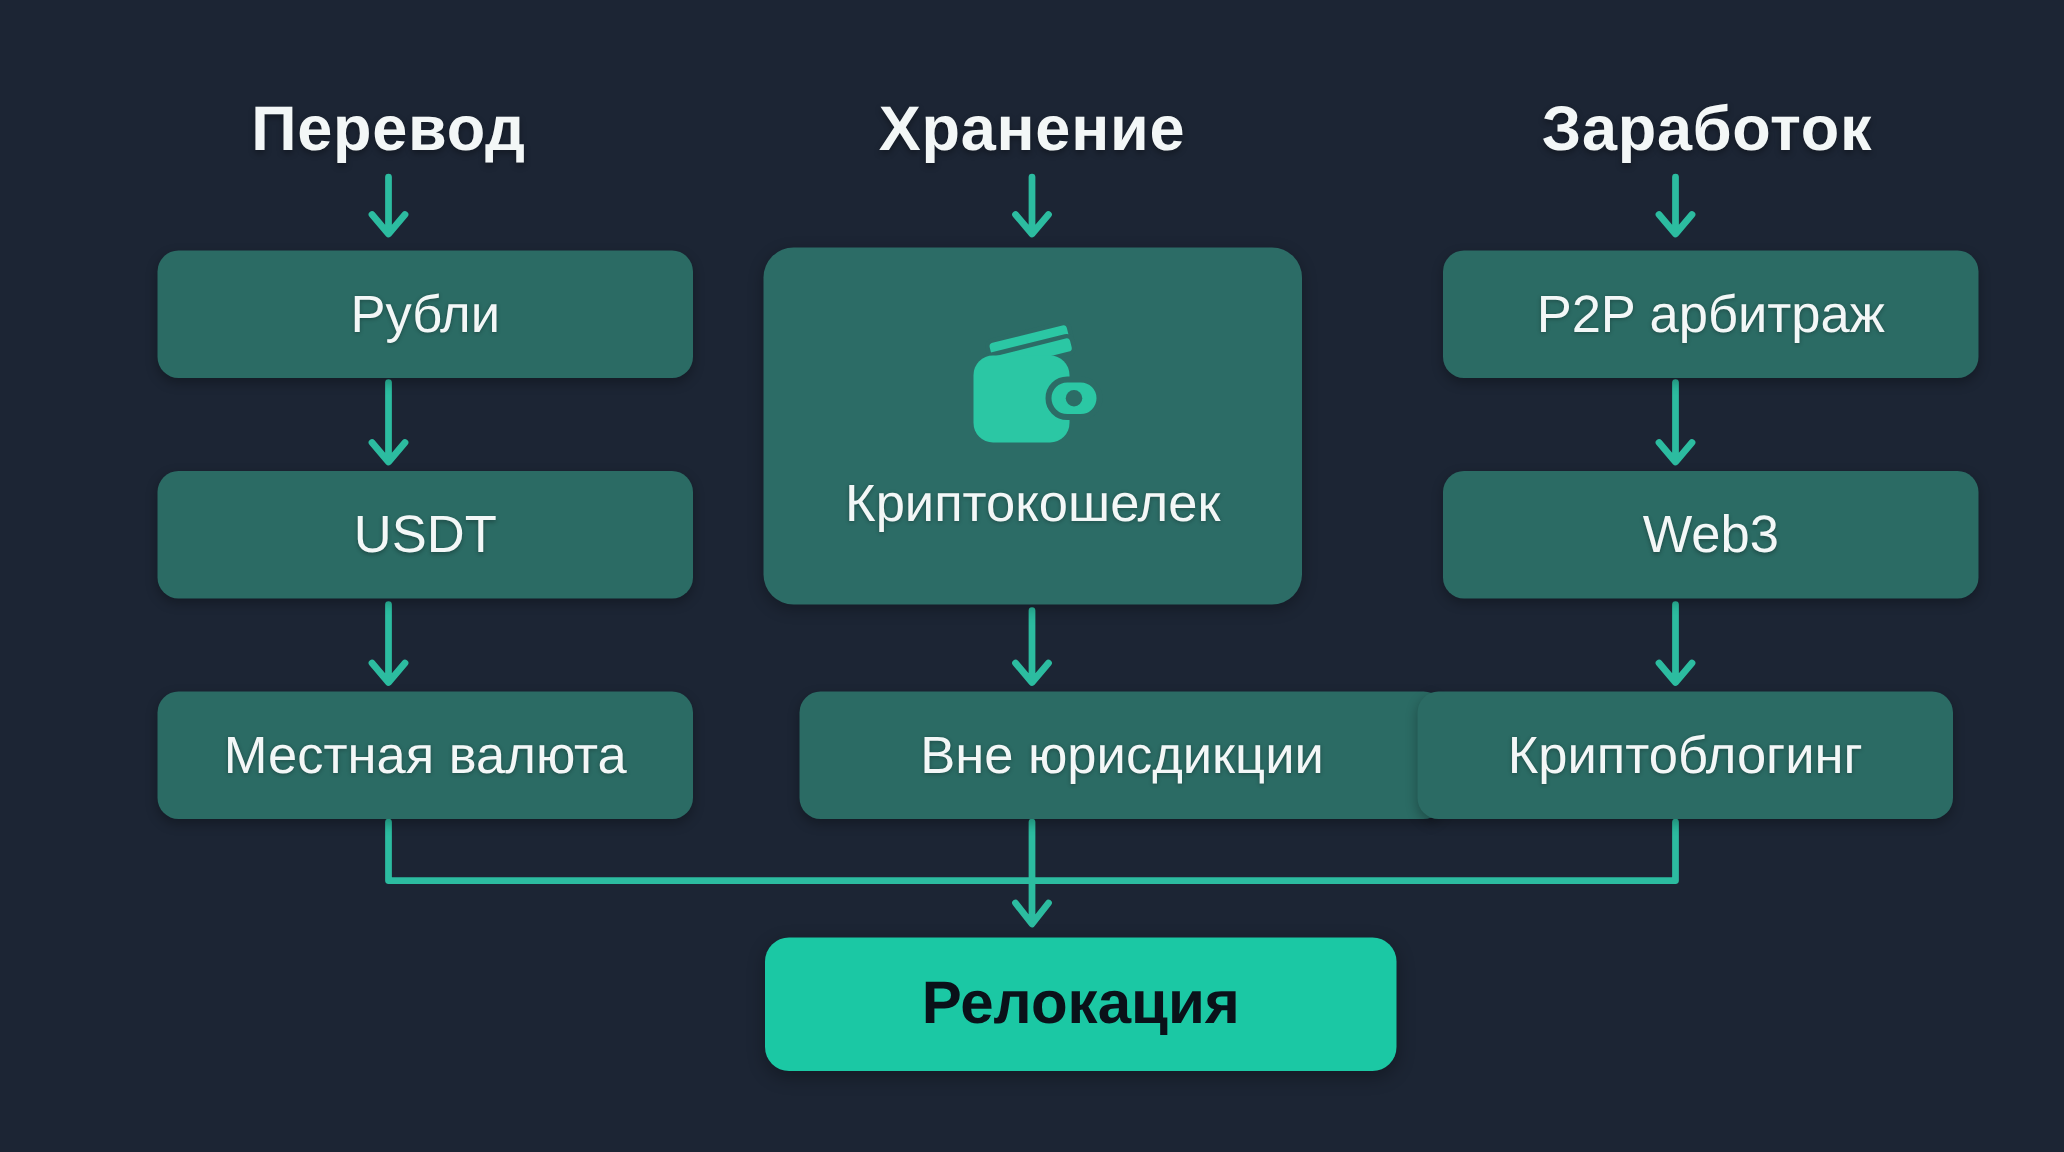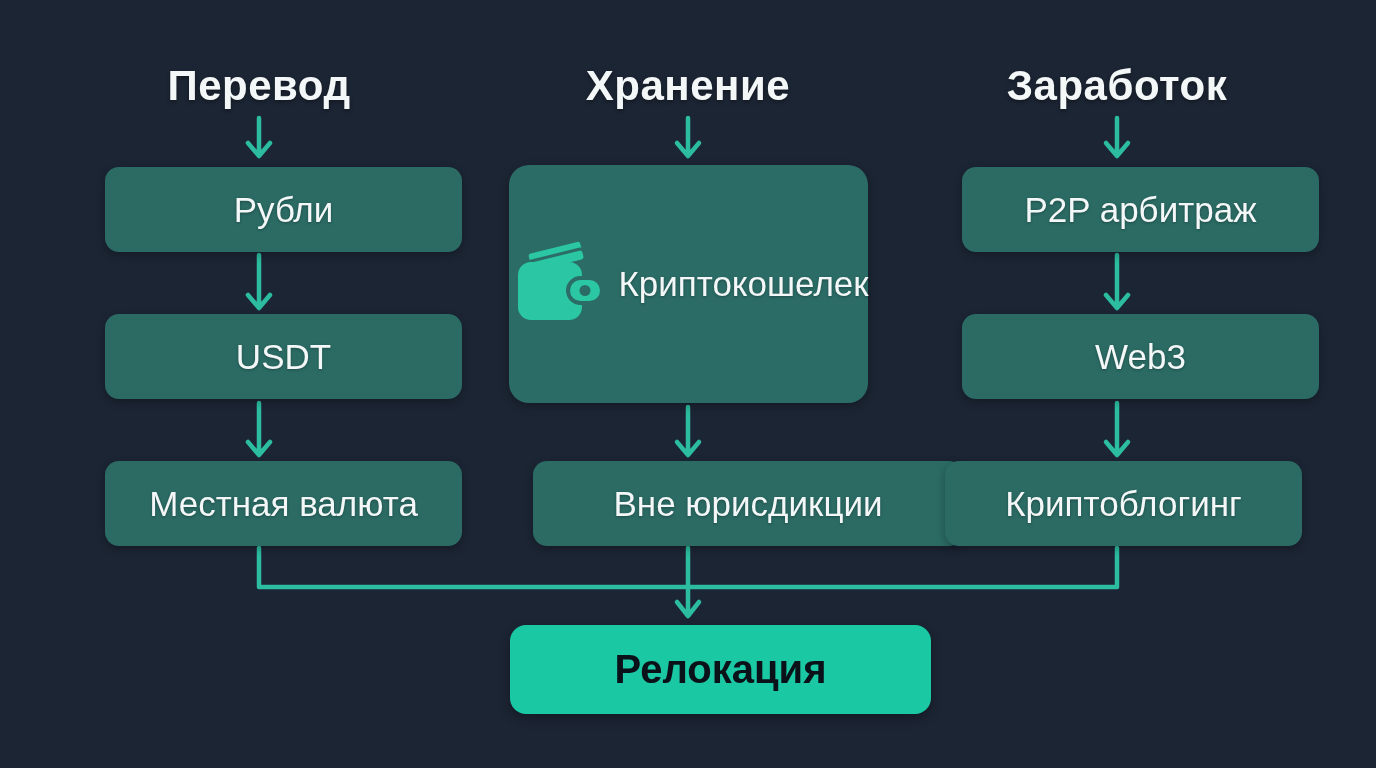--- a/index.html
+++ b/index.html
@@ -42,20 +42,21 @@
   }
   .big-box {
     position: absolute;
     left: 509px;
     top: 165px;
     width: 359px;
     height: 238px;
     background: #2C6C66;
     border-radius: 20px;
     display: flex;
+    flex-direction: column;
     align-items: center;
     justify-content: center;
     gap: 10px;
     box-shadow: 0 3px 10px rgba(0,0,0,0.28);
   }
   .big-box .label {
     color: #F3F7F7;
     font-size: 35px;
     font-weight: 500;
     text-shadow: 0 1px 3px rgba(0,0,0,0.3);
@@ -91,21 +92,21 @@
     stroke-linejoin: round;
   }
 </style>
 </head>
 <body>
 
 <div class="stage">
 
   <div class="col-header" style="left:508px">Хранение</div>
   <div class="col-header" style="left:79px">Перевод</div>
-  <div class="col-header" style="left:937px">Заработок</div>
+  <div class="col-header" style="left:958px">Заработок</div>
 
   <svg class="arrows" viewBox="0 0 1376 768">
 
     <path d="M259 118 L259 155 M248 143 L259 156 L270 143"></path>
     <path d="M688 118 L688 155 M677 143 L688 156 L699 143"></path>
     <path d="M1117 118 L1117 155 M1106 143 L1117 156 L1128 143"></path>
 
     <path d="M259 255 L259 307 M248 295 L259 308 L270 295"></path>
     <path d="M259 403 L259 454 M248 442 L259 455 L270 442"></path>
 

